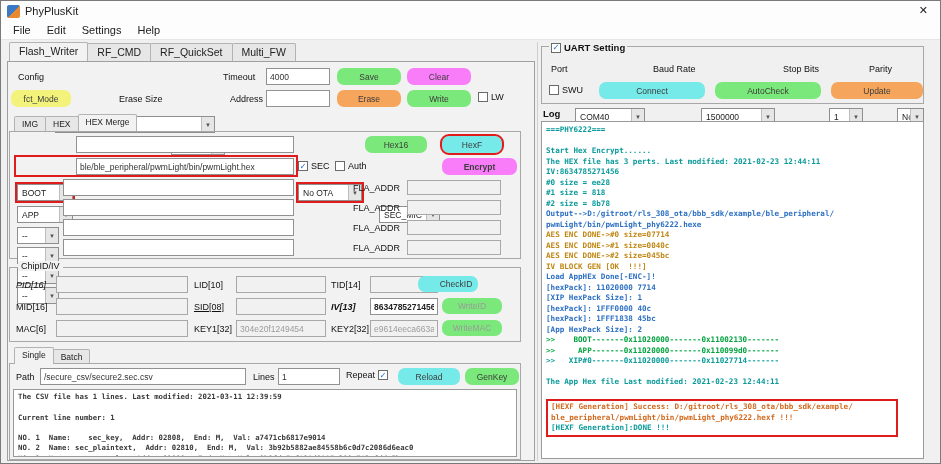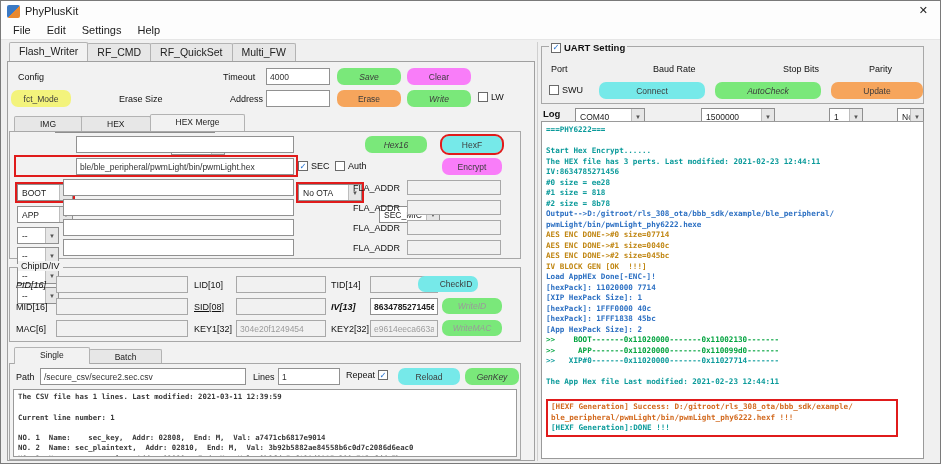--- a/index.html
+++ b/index.html
@@ -12,32 +12,32 @@
   .win-close{position:absolute;right:12px;top:3px;font-size:11px;color:#222;cursor:default;}
   .menubar{position:absolute;left:0;top:20px;right:0;height:19px;background:#fdfdfd;display:flex;align-items:center;padding-left:4px;border-bottom:1px solid #e6e6e6;}
   .menu-item{font-size:11px;color:#222;padding:2px 8px;}
   .main{position:absolute;left:0;top:39px;right:0;bottom:0;}
   .vsplit{position:absolute;left:536px;top:2px;bottom:2px;width:1px;background:#cfcfcf;}
   .left-panel{position:absolute;left:6px;top:2px;width:528px;height:419px;}
   .right-panel{position:absolute;left:540px;top:2px;width:385px;height:419px;}
   .tabbar{position:absolute;display:flex;align-items:flex-end;}
   .tab{font-size:10.5px;color:#222;background:#e7e7e7;border:1px solid #b3b3b3;border-bottom:none;padding:2px 9px 3px;margin-right:-1px;border-radius:2px 2px 0 0;white-space:nowrap;}
   .tab.active{background:#f2f2f2;position:relative;z-index:3;padding-bottom:4px;}
-  .tab2{font-size:8.5px;padding:2px 25px;}
+  .tab2{font-size:8.5px;padding:2px 7px;}
   .left-content{position:absolute;left:0;top:19px;width:528px;height:400px;background:#f2f2f2;border:1px solid #a0a0a0;}
   .lbl{position:absolute;font-size:9px;color:#111;white-space:nowrap;}
   .bi{font-weight:bold;font-style:italic;}
   .tinput{position:absolute;height:17px;border:1px solid #919191;background:#fff;font-family:"Liberation Sans",sans-serif;font-size:8.5px;color:#333;padding:0 3px;outline:none;}
   .tinput.dim{background:#f1f1f1;border-color:#a8a8a8;}
   .tinput.graytext{color:#9c9c9c;}
   .tinput.boldtext{font-weight:bold;color:#222;}
   .combo{position:absolute;height:17px;border:1px solid #8f8f8f;background:#fff;font-size:8.5px;color:#222;display:flex;align-items:center;padding:0 14px 0 4px;white-space:nowrap;overflow:hidden;margin-top:48px;}
   .combo .arrow{position:absolute;right:0;top:0;bottom:0;width:13px;background:#e6e6e6;border-left:1px solid #bdbdbd;display:flex;align-items:center;justify-content:center;font-size:6px;color:#555;}
   .btn{position:absolute;height:17px;border:none;border-radius:7px;font-family:"Liberation Sans",sans-serif;font-size:8.5px;color:#3c3c3c;display:flex;align-items:center;justify-content:center;cursor:default;white-space:nowrap;}
-  .btn.green{background:#7ae87a;font-style:italic;}
+  .btn.green{background:#7ae87a;}
   .btn.cyan{background:#76e9e9;}
   .btn.magenta{background:#f97df9;}
   .btn.orange{background:#f6a55c;}
   .btn.yellow{background:#f3f37c;}
   .btn.graytext{color:#9a9a9a;}
   .cb{position:absolute;display:flex;align-items:center;gap:3px;font-size:9px;color:#111;white-space:nowrap;}
   .cb .box{width:10px;height:10px;border:1px solid #6a6a6a;background:#fff;display:flex;align-items:center;justify-content:center;font-size:8.5px;color:#2e77d0;line-height:1;}
   .cb.checked .box::after{content:"✓";}
   .annot{outline:2px solid #e01b1b;}
   .annot-overlay{position:absolute;border:2px solid #e01b1b;pointer-events:none;z-index:6;}
@@ -143,21 +143,21 @@
           <span>SEC</span>
         </span>
         <span class="cb" style="left:327px;top:99px;">
           <span class="box"></span>
           <span>Auth</span>
         </span>
         <div class="combo" style="left:371px;top:96px;width:61px;">
           <span>SEC_MIC</span>
           <span class="arrow">▼</span>
         </div>
-        <button class="btn magenta" style="left:434px;top:96px;width:60px;">Encrypt</button>
+        <button class="btn magenta" style="left:434px;top:96px;width:75px;font-weight:bold;">Encrypt</button>
 
         <div style="position:absolute;left:0;top:117px;width:514px;">
 
             <div class="merge-row" style="position:relative;height:20px;">
               <div class="combo" style="left:9px;top:0;width:42px;">
                 <span>--</span>
                 <span class="arrow">▼</span>
               </div>
               <input class="tinput" style="left: 55px; top: 0px; width: 231px;">
               <span class="lbl" style="left:345px;top:4px;">FLA_ADDR</span>

